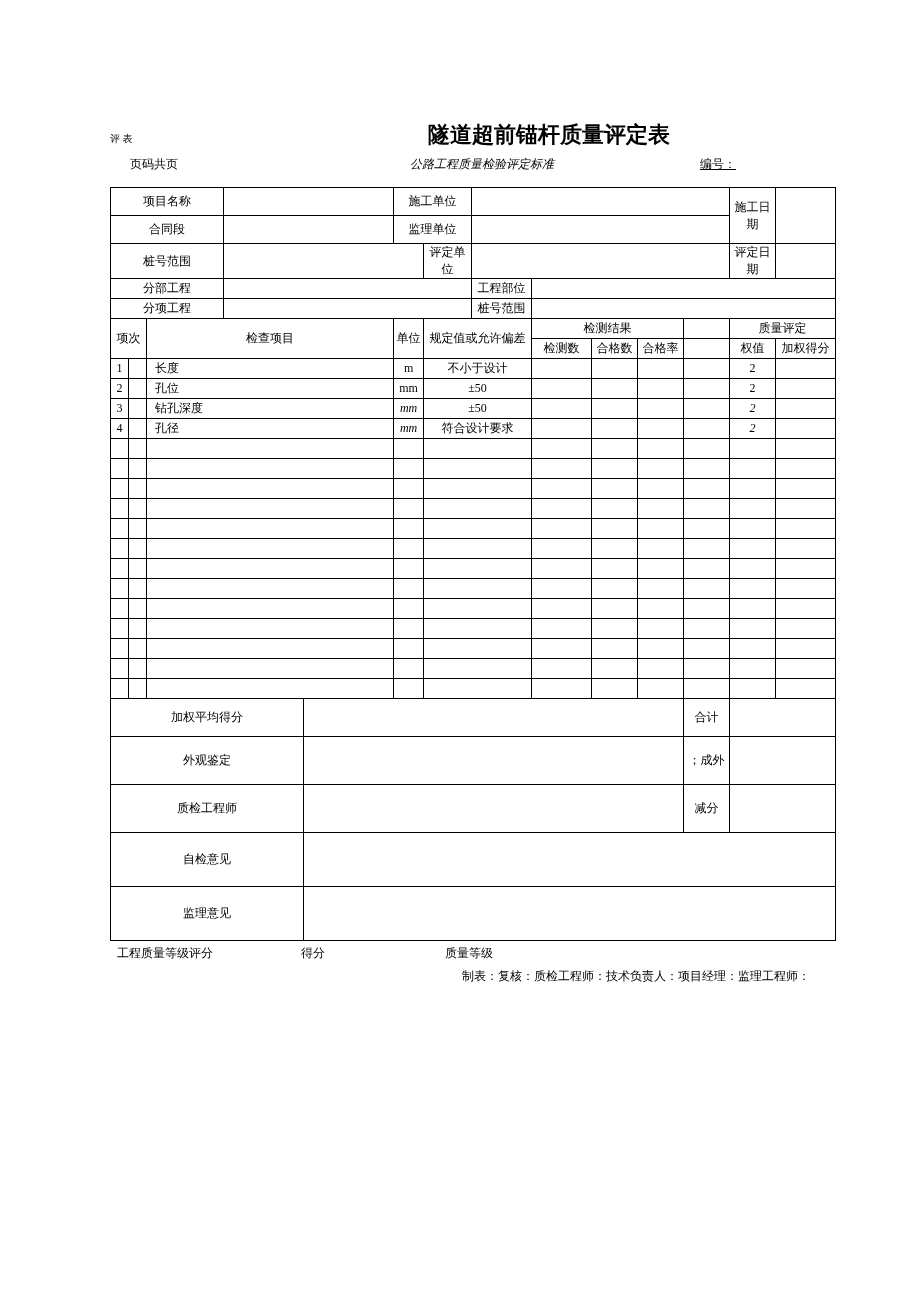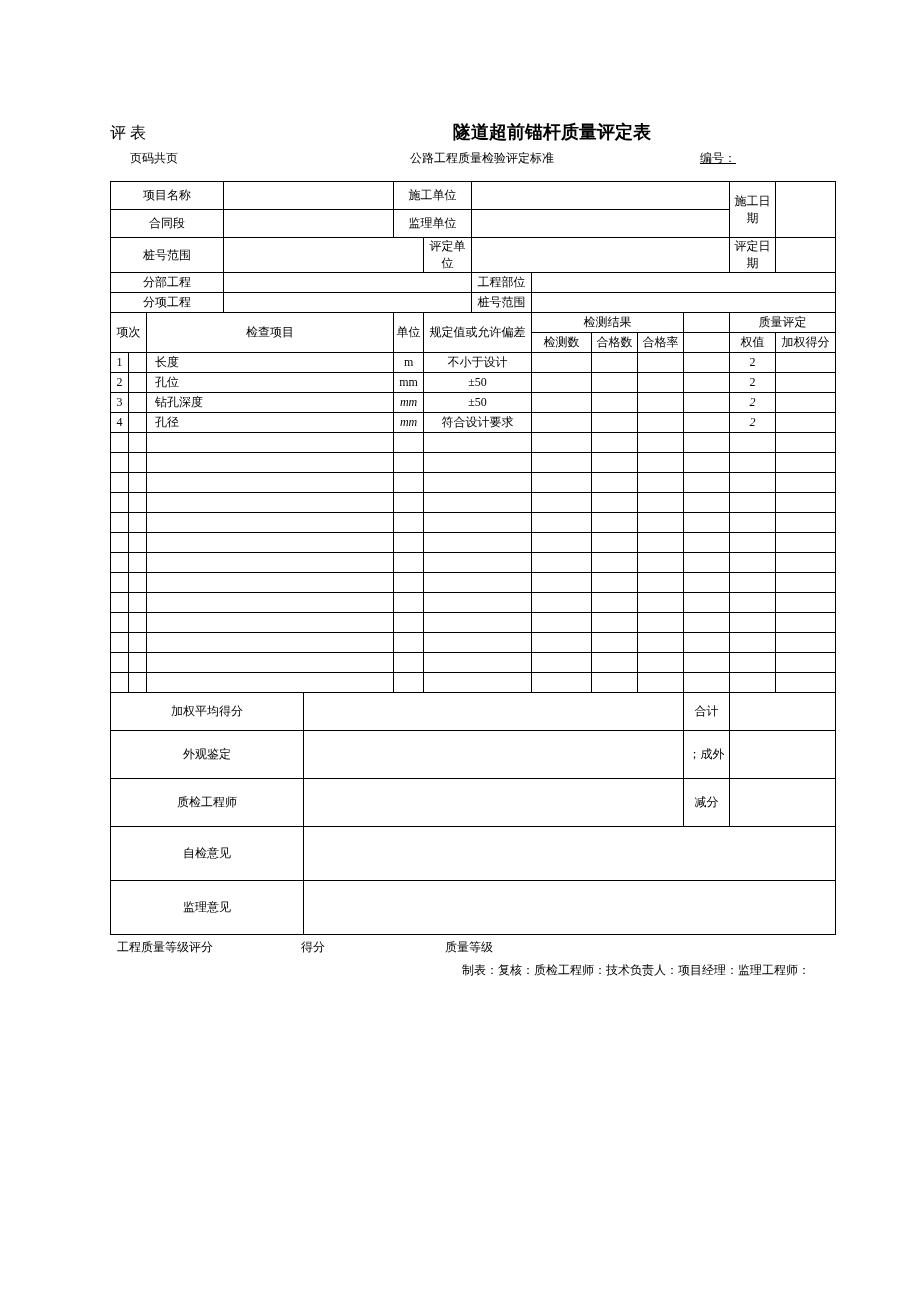--- a/index.html
+++ b/index.html
@@ -10,39 +10,39 @@
       color: #000;
       padding: 120px 110px 40px 110px;
       width: 920px;
     }
     .header-row {
       display: flex;
       align-items: baseline;
       margin-bottom: 6px;
     }
     .small-label {
-      font-size: 16px;
+      font-size: 10px;
       margin-right: 8px;
       min-width: 30px;
     }
     .title {
-      font-size: 18px;
+      font-size: 22px;
       font-weight: 600;
       text-align: center;
       flex: 1;
       margin-left: 140px;
     }
     .sub-row {
       display: flex;
       font-size: 12px;
       margin-bottom: 14px;
       padding-left: 20px;
     }
     .sub-row .left { width: 280px; }
-    .sub-row .mid { flex: 1; text-align: left; }
+    .sub-row .mid { flex: 1; text-align: left; font-style: italic; }
     .sub-row .right { width: 110px; text-align: left; text-decoration: underline; }
 
     table {
       border-collapse: collapse;
       width: 100%;
       table-layout: fixed;
     }
     td, th {
       border: 1px solid #000;
       padding: 0 2px;

